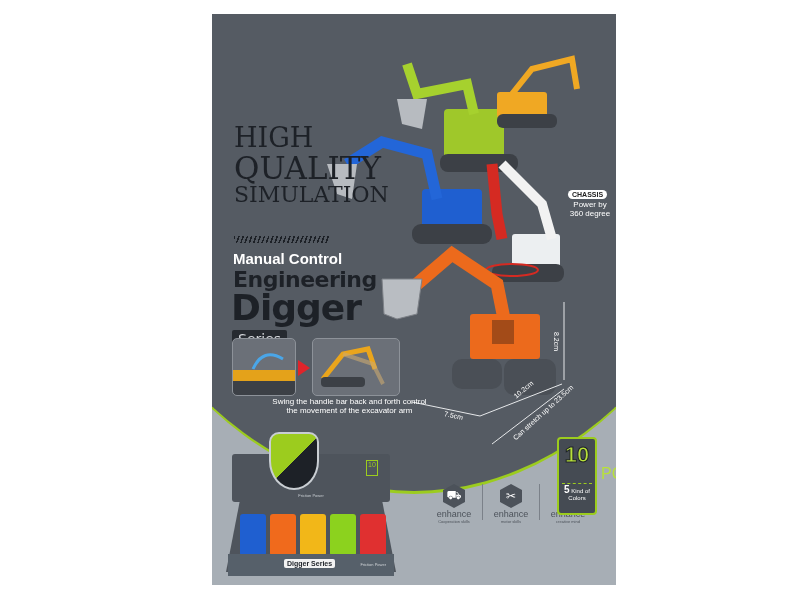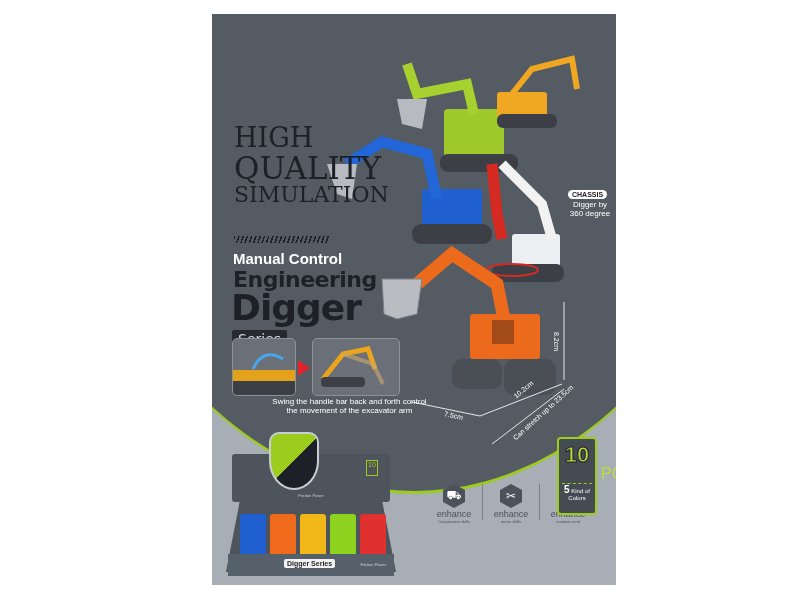--- a/index.html
+++ b/index.html
@@ -108,21 +108,21 @@
     <svg width="86" height="56">
         <polyline points="10,40 30,15 55,10 62,30" stroke="#eaa51c" stroke-width="5" fill="none"></polyline>
         <rect x="8" y="38" width="44" height="10" rx="4" fill="#3c4046"></rect>
         <polyline points="30,15 60,25 70,45" stroke="#c9a870" stroke-width="4" fill="none" opacity="0.6"></polyline>
       </svg>
   </div>
   <div class="abs caption">Swing the handle bar back and forth control the movement of the excavator arm</div>
 
   <div class="abs chassis-badge">CHASSIS</div>
   <div class="abs chassis-text">
-    <div>Digger by</div>
+    <div>Power by</div>
     <div>360 degree</div>
   </div>
 
   <div class="abs dim" style="left:348px;top:318px;transform:rotate(90deg);transform-origin:left top;">8.2cm</div>
   <div class="abs dim" style="left:232px;top:398px;transform:rotate(12deg);">7.5cm</div>
   <div class="abs dim" style="left:300px;top:372px;transform:rotate(-40deg);">10.2cm</div>
   <div class="abs dim" style="left:292px;top:395px;transform:rotate(-42deg);white-space:nowrap;">Can stretch up to 23.5cm</div>
 
   <div class="abs" style="left:218px;top:470px;display:flex;align-items:flex-start;gap:4px;">
     <div class="enh">

